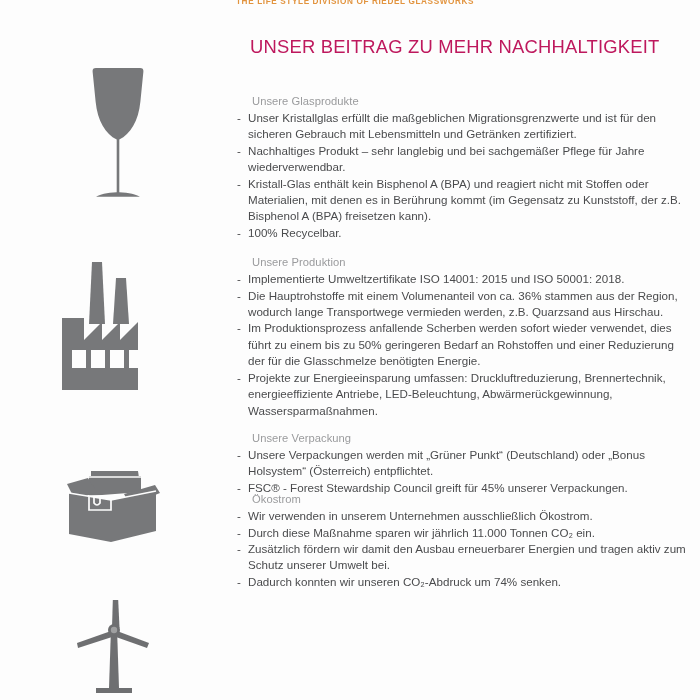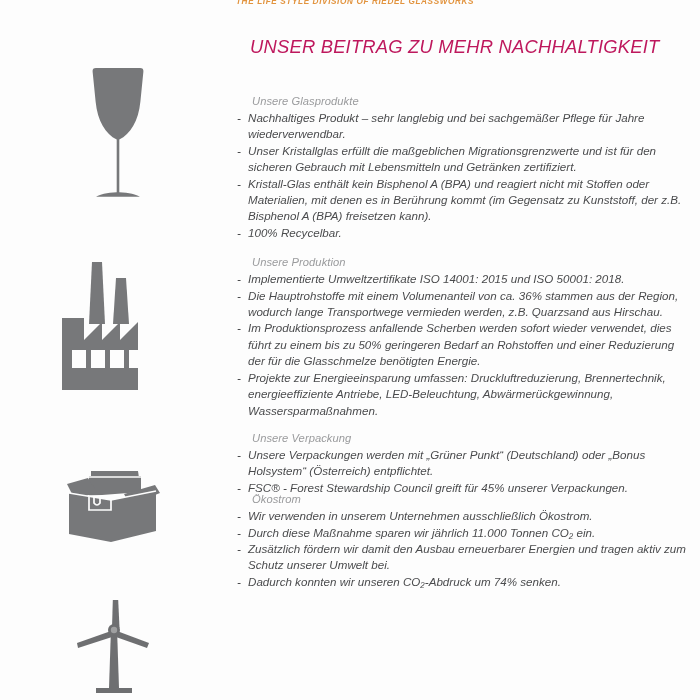--- a/index.html
+++ b/index.html
@@ -13,21 +13,20 @@
     font-family: "Liberation Sans", sans-serif;
     color: #4f5052;
     overflow: hidden;
     position: relative;
   }
 
   .page {
     position: relative;
     width: 580px;
     height: 700px;
-    font-style: italic;
   }
 
   
   .icon-col {
     position: absolute;
     left: 0;
     top: 0;
     width: 228px;
     height: 700px;
   }
@@ -199,22 +198,22 @@
 
   <div class="content">
 
     <div class="tagline">THE LIFE STYLE DIVISION OF RIEDEL GLASSWORKS</div>
 
     <h1 class="page-title">UNSER BEITRAG ZU MEHR NACHHALTIGKEIT</h1>
 
     <div class="section" id="sec-0">
       <div class="section-heading">Unsere Glasprodukte</div>
       <ul class="bullets">
+        <li>Unser Kristallglas erfüllt die maßgeblichen Migrationsgrenzwerte und ist für den sicheren Gebrauch mit Lebensmitteln und Getränken zertifiziert.</li>
         <li>Nachhaltiges Produkt – sehr langlebig und bei sachgemäßer Pflege für Jahre wiederverwendbar.</li>
-        <li>Unser Kristallglas erfüllt die maßgeblichen Migrationsgrenzwerte und ist für den sicheren Gebrauch mit Lebensmitteln und Getränken zertifiziert.</li>
         <li>Kristall-Glas enthält kein Bisphenol A (BPA) und reagiert nicht mit Stoffen oder Materialien, mit denen es in Berührung kommt (im Gegensatz zu Kunststoff, der z.B. Bisphenol A (BPA) freisetzen kann).</li>
         <li>100% Recycelbar.</li>
       </ul>
     </div>
 
     <div class="section" id="sec-1">
       <div class="section-heading">Unsere Produktion</div>
       <ul class="bullets">
         <li>Implementierte Umweltzertifikate ISO 14001: 2015 und ISO 50001: 2018.</li>
         <li>Die Hauptrohstoffe mit einem Volumenanteil von ca. 36% stammen aus der Region, wodurch lange Transportwege vermieden werden, z.B. Quarzsand aus Hirschau.</li>

